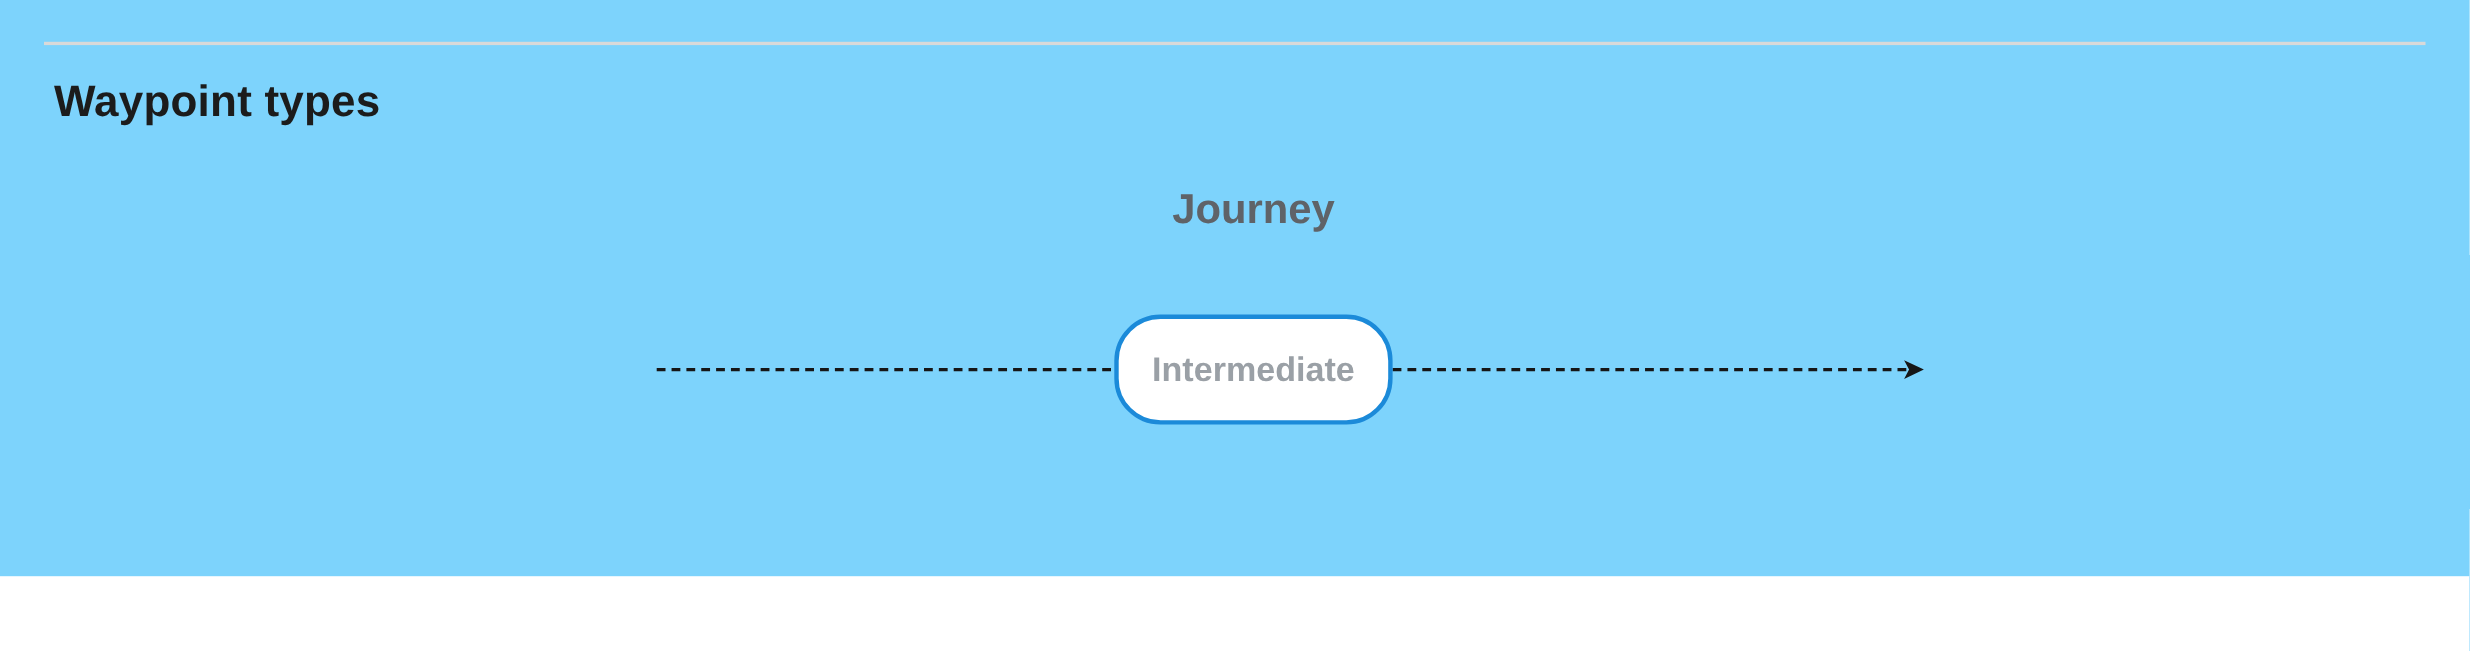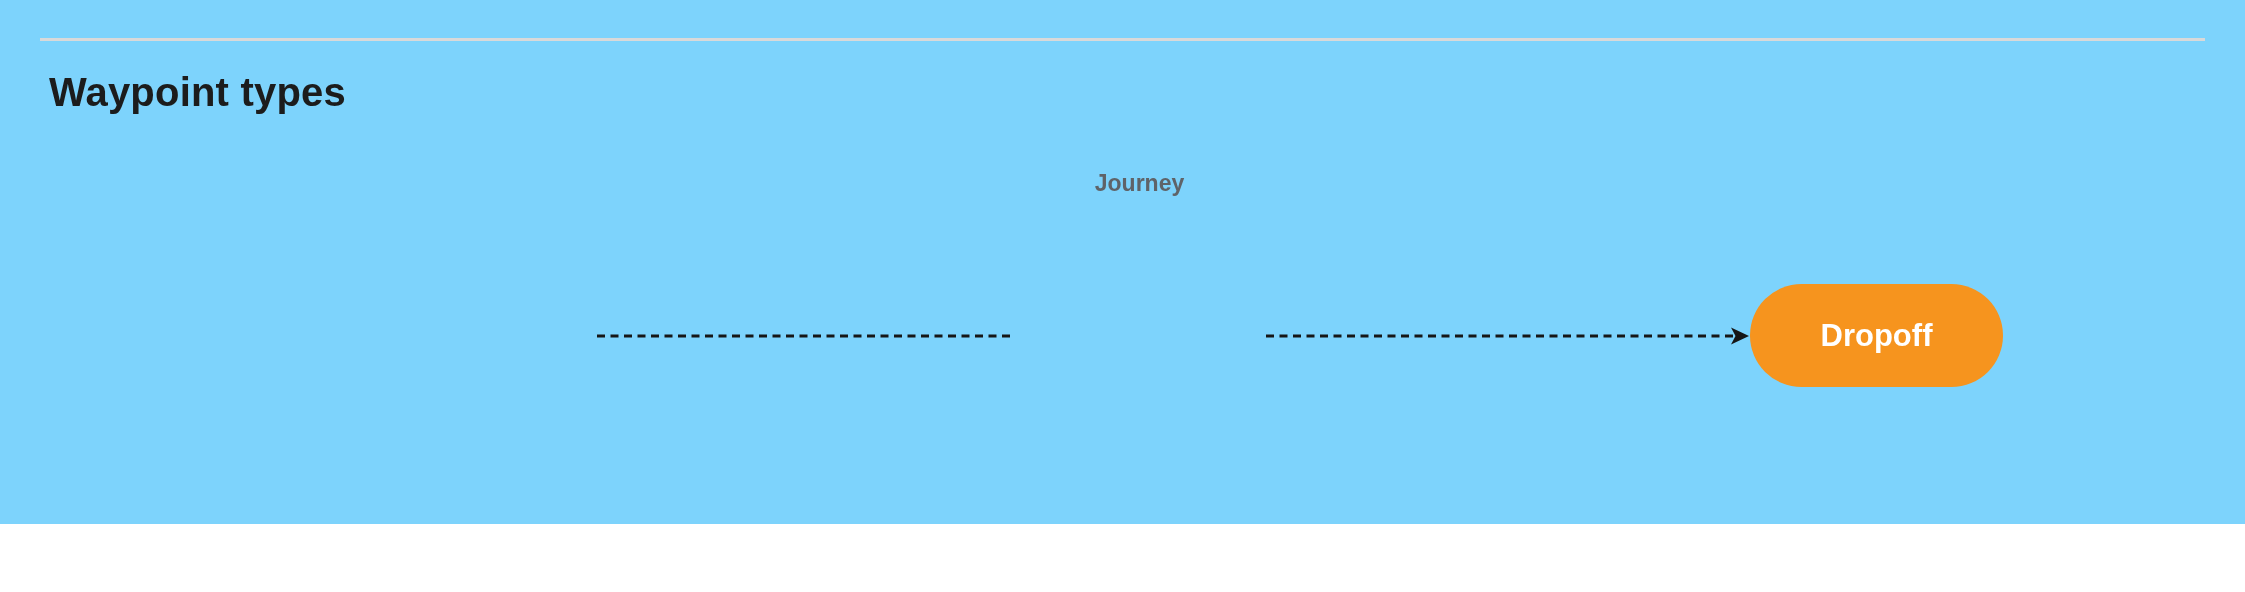--- a/index.html
+++ b/index.html
@@ -34,21 +34,21 @@
     color: #1c1c1c;
     letter-spacing: 0.2px;
     white-space: nowrap;
   }
   .diagram-title {
     position: absolute;
     left: 1013px;
     top: 170px;
     width: 253px;
     text-align: center;
-    font-size: 23px;
+    font-size: 38px;
     font-weight: bold;
     color: #5f6368;
     white-space: nowrap;
   }
   .connectors {
     position: absolute;
     left: 0;
     top: 0;
     width: 2245px;
     height: 592px;
@@ -89,18 +89,18 @@
 
   <div class="diagram-title">Journey</div>
 
   <svg class="connectors" viewBox="0 0 2245 592" xmlns="http://www.w3.org/2000/svg" aria-hidden="true">
     <line x1="597" y1="336" x2="1012" y2="336" stroke="#161616" stroke-width="3" stroke-dasharray="8 5.5"></line>
     <line x1="1266" y1="336" x2="1735" y2="336" stroke="#161616" stroke-width="3" stroke-dasharray="8 5.5"></line>
     <path d="M1749 336 L1731 327.5 L1735.5 336 L1731 344.5 Z" fill="#161616"></path>
   </svg>
 
 
+  <div class="pill optional intermediate">Intermediate</div>
 
-  <div class="pill terminal dropoff">Dropoff</div>
 
   <div class="divider bottom"></div>
 
 </div>
 
 </body></html>

